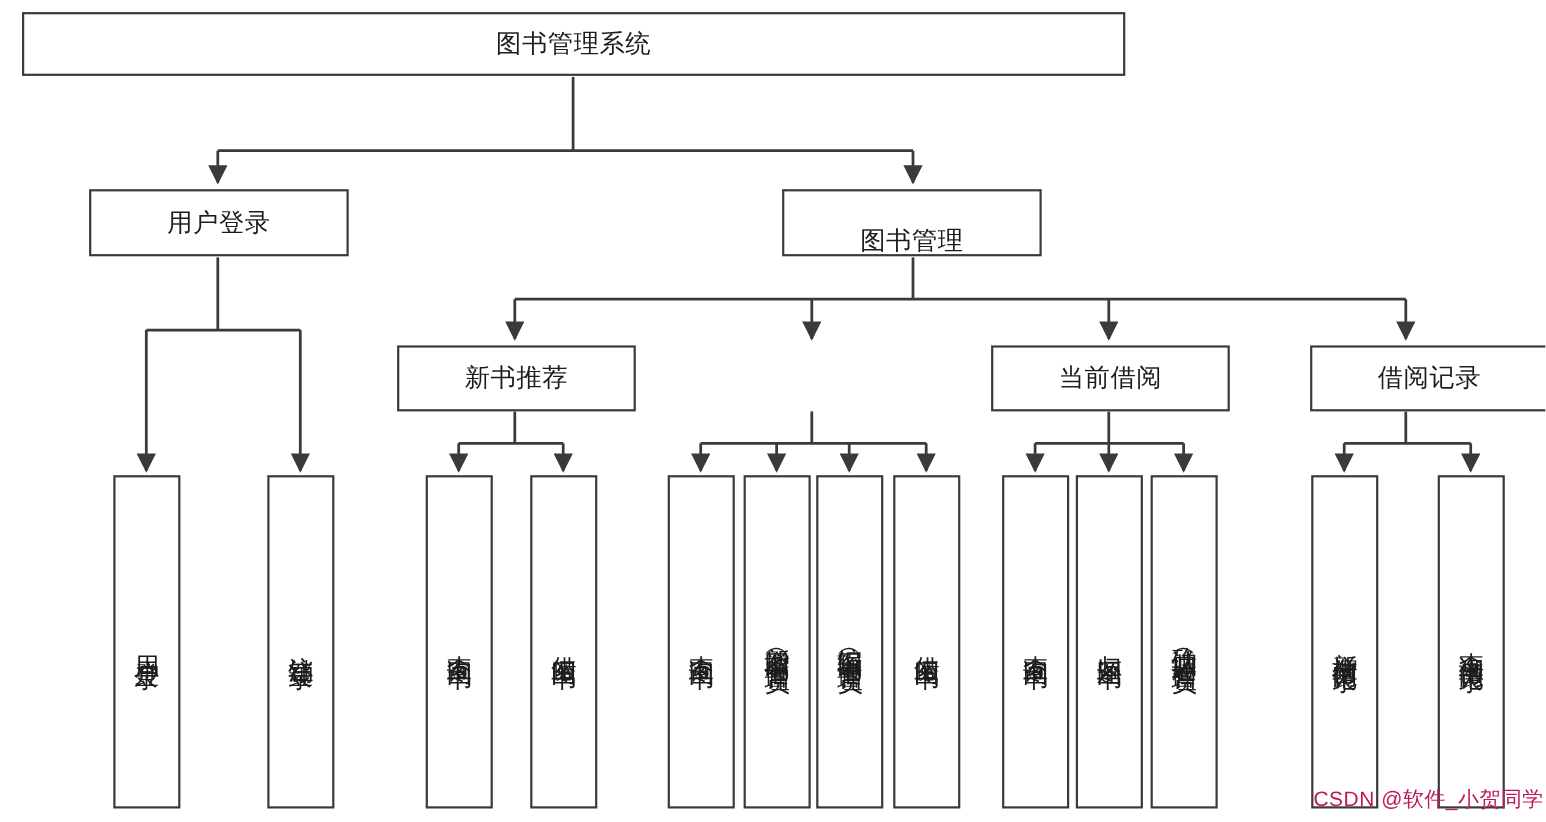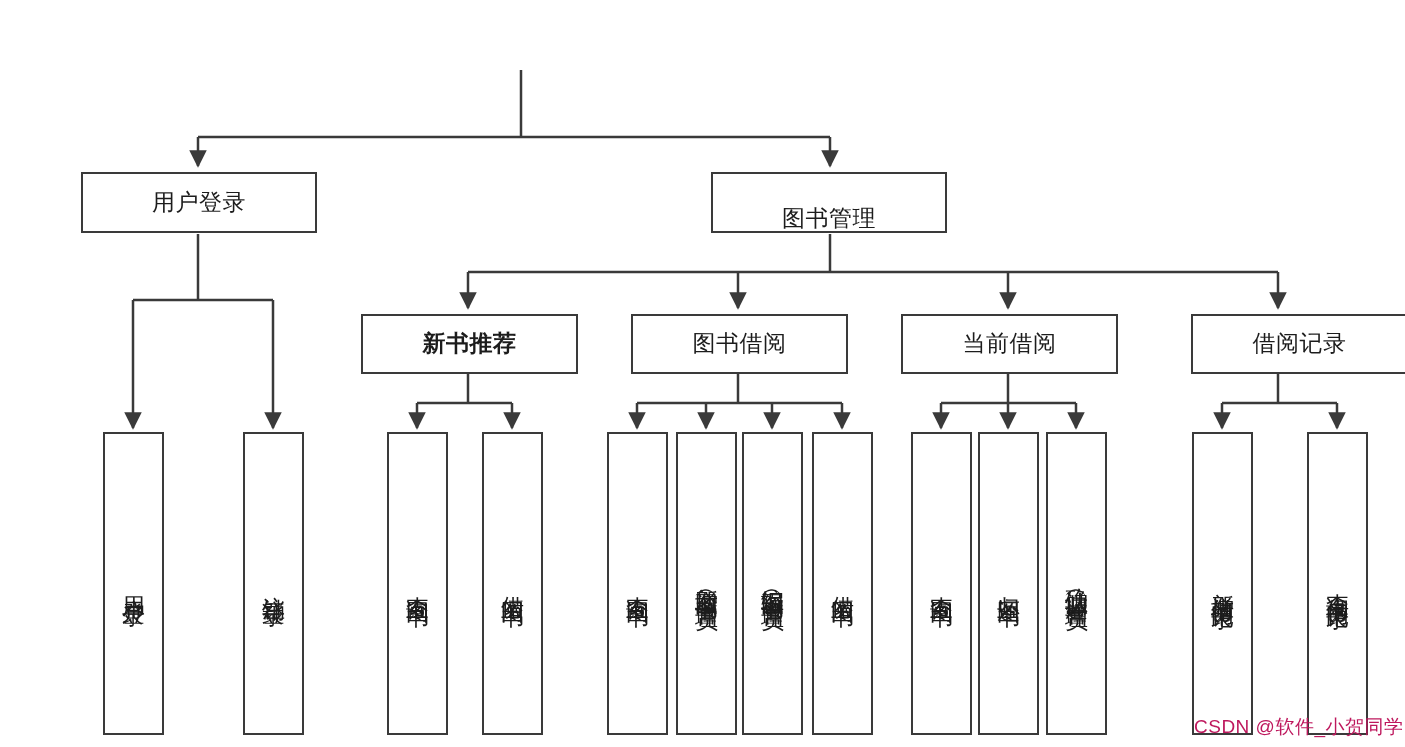--- a/index.html
+++ b/index.html
@@ -105,36 +105,36 @@
       <path d="M 1076 403 L 1076 428" marker-end="url(#arrow)"></path>
 
       <path d="M 1278 374 L 1278 403"></path>
       <path d="M 1222 403 L 1337 403"></path>
       <path d="M 1222 403 L 1222 428" marker-end="url(#arrow)"></path>
       <path d="M 1337 403 L 1337 428" marker-end="url(#arrow)"></path>
 
     </g>
   </svg>
 
+  <div class="node-box" style="left:20px; top:11px; width:1003px; height:58px;">
+    <span class="node-label-h">图书管理系统</span>
+  </div>
 
   <div class="node-box" style="left:81px; top:172px; width:236px; height:61px;">
     <span class="node-label-h">用户登录</span>
   </div>
 
   <div class="node-box" style="left:711px; top:172px; width:236px; height:61px;align-items:flex-end;">
     <span class="node-label-h">图书管理</span>
   </div>
 
-  <div class="node-box" style="left:361px; top:314px; width:217px; height:60px;font-weight:bold;">
+  <div class="node-box" style="left:361px; top:314px; width:217px; height:60px;">
     <span class="node-label-h">新书推荐</span>
   </div>
 
-  <div class="node-box" style="left:631px; top:314px; width:217px; height:60px;">
-    <span class="node-label-h">图书借阅</span>
-  </div>
 
   <div class="node-box" style="left:901px; top:314px; width:217px; height:60px;">
     <span class="node-label-h">当前借阅</span>
   </div>
 
   <div class="node-box" style="left:1171px; top:314px; width:217px; height:60px;margin-left:20px;">
     <span class="node-label-h">借阅记录</span>
   </div>
 
   <div class="node-box" style="left:103px; top:432px; width:61px; height:303px;">

